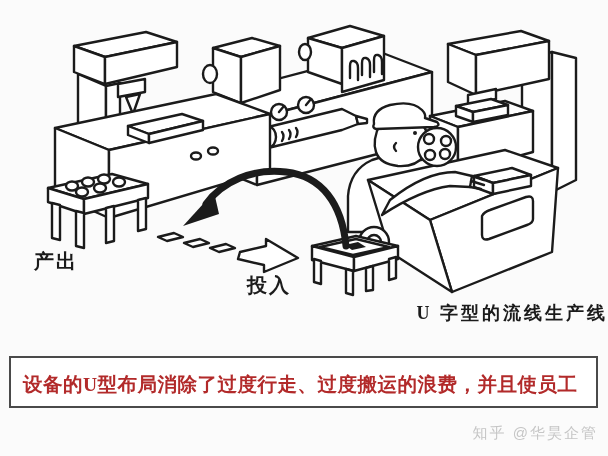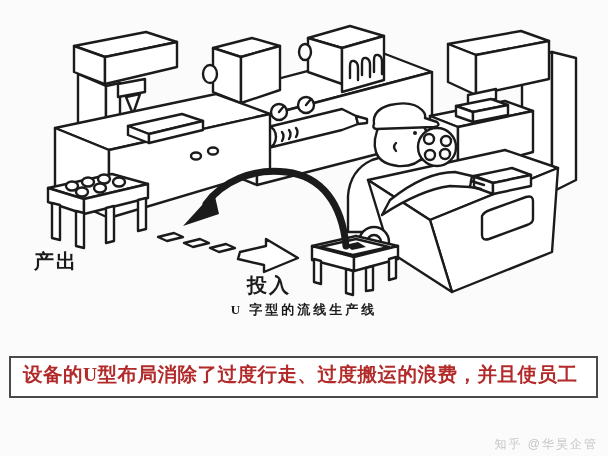--- a/index.html
+++ b/index.html
@@ -17,38 +17,38 @@
     position:relative;
   }
   .stage{position:absolute;inset:0;width:608px;height:372px;}
   svg{display:block;color:var(--ink);}
   .ln{stroke:currentColor;stroke-width:2.4;fill:none;stroke-linejoin:round;stroke-linecap:round;}
   .fw{stroke:currentColor;stroke-width:2.4;fill:#ffffff;stroke-linejoin:round;stroke-linecap:round;}
   .fi{fill:currentColor;stroke:none;}
   .thick{stroke:currentColor;stroke-width:7;fill:none;stroke-linecap:round;}
   .lbl{font-family:"Liberation Serif", serif;font-weight:bold;font-size:20px;fill:var(--ink);letter-spacing:2px;}
   .caption{
-    position:absolute;top:301px;left:0;width:608px;text-align:center;
-    font-family:"Liberation Serif", serif;font-weight:bold;font-size:13px;
+    position:absolute;top:301px;left:0;width:608px;text-align:right;
+    font-family:"Liberation Serif", serif;font-weight:bold;font-size:18px;
     color:var(--ink);letter-spacing:3px;
   }
   .note-box{
     position:absolute;left:9px;right:10px;top:356px;
     border:2px solid var(--note-border);
     background:#ffffff;
-    padding:4px 12px 8px 12px;
+    padding:14px 12px 8px 12px;
   }
   .note-line{
     font-family:"Liberation Serif", serif;font-weight:bold;
     font-size:19.5px;line-height:26px;color:var(--note-text);
     white-space:nowrap;letter-spacing:0.5px;
   }
   .watermark{
     position:absolute;right:10px;top:424px;
-    font-size:12px;color:var(--watermark);letter-spacing:2px;margin-top:12px;
+    font-size:15px;color:var(--watermark);letter-spacing:2px;
   }
 </style>
 </head>
 <body>
 
 <div class="stage">
 
   <svg width="608" height="300" viewBox="0 0 608 300">
 
     <g>

